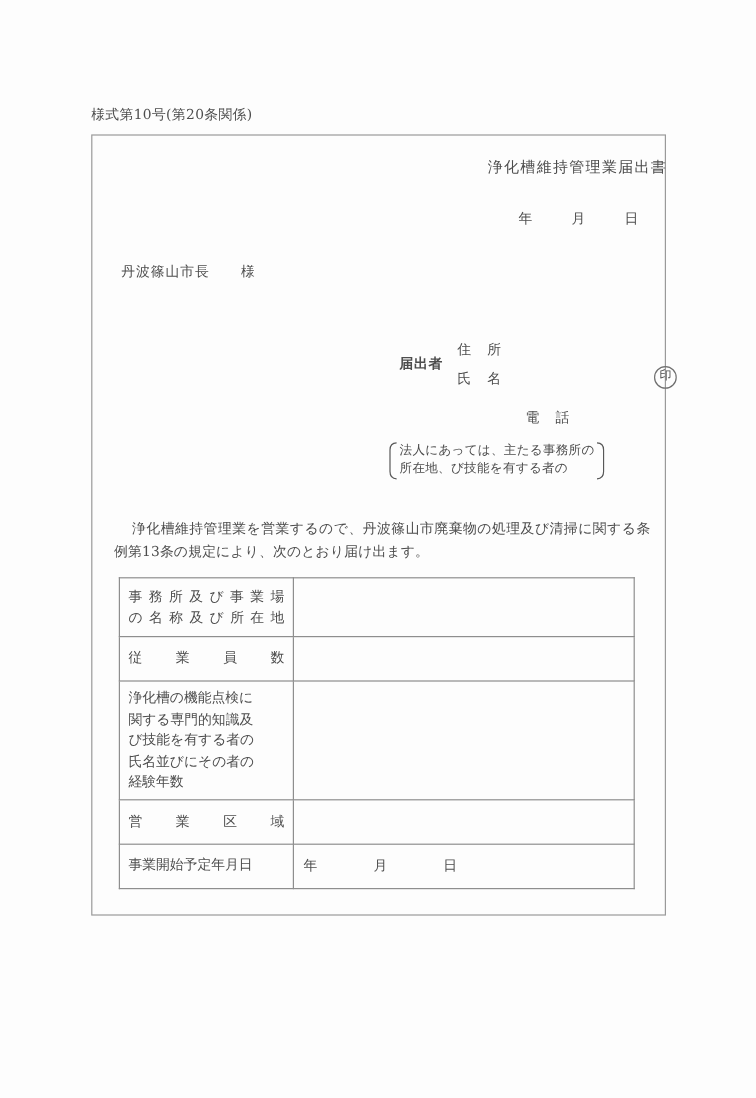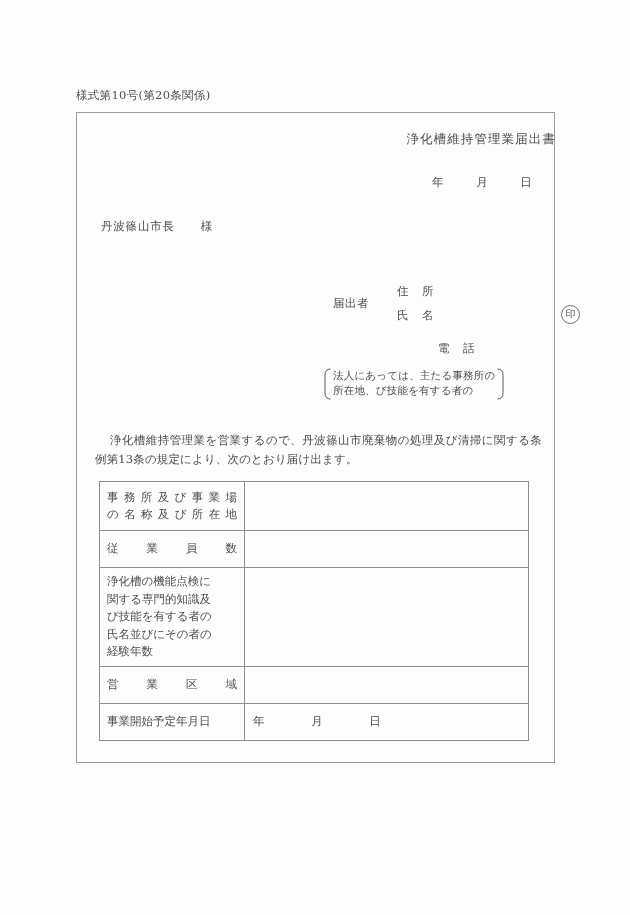--- a/index.html
+++ b/index.html
@@ -76,32 +76,32 @@
     left: 256px;
     top: 166px;
     width: 223px;
     font-size: 11.5px;
   }
   .submitter-label {
     position: absolute;
     left: 0px;
     top: 17px;
     letter-spacing: 0.5px;
+    font-weight: bold;
   }
   .submitter-rows {
     position: absolute;
     left: 48px;
     top: 0;
   }
   .sub-row {
     height: 24px;
     line-height: 24px;
     position: relative;
     letter-spacing: 0.5px;
-    margin-left: 16px;
   }
   .sub-row .k { display: inline-block; }
   .sub-row .k2 { margin-left: 13px; }
   .seal {
     position: absolute;
     left: 164px;
     top: 2px;
     width: 17px;
     height: 17px;
     border: 1px solid #6f6f6f;

